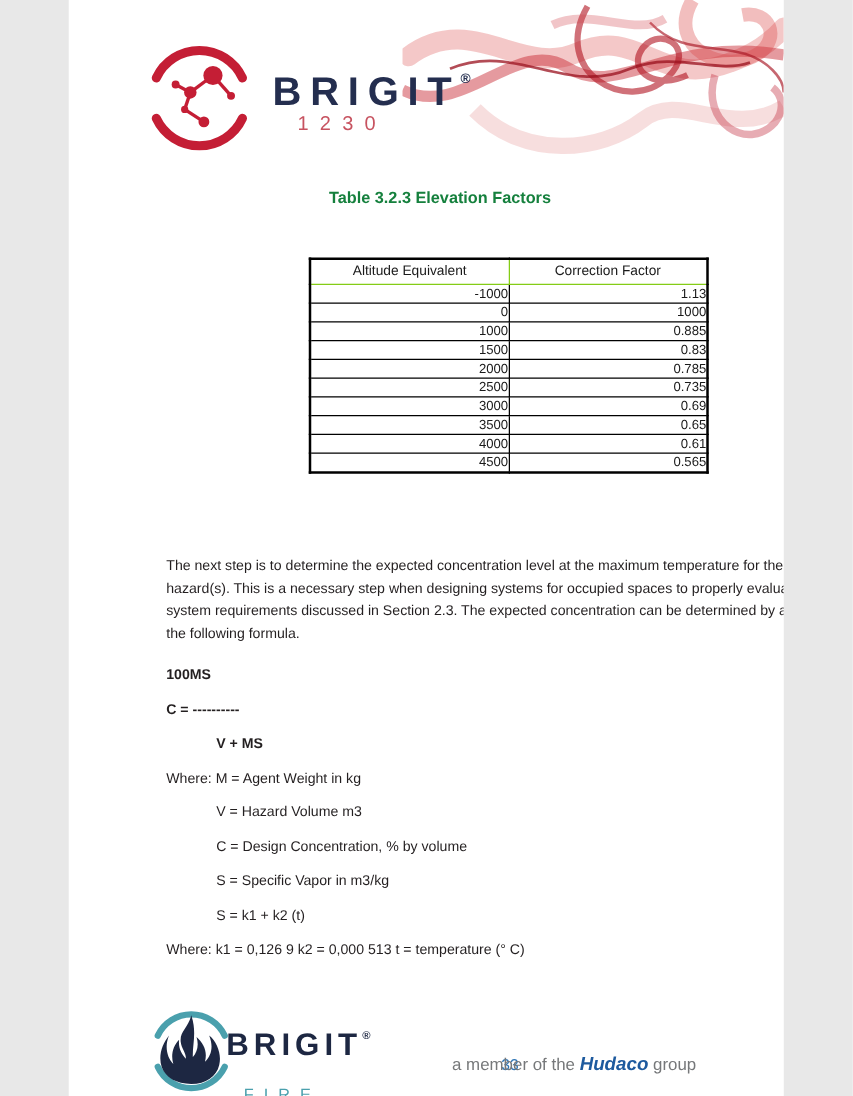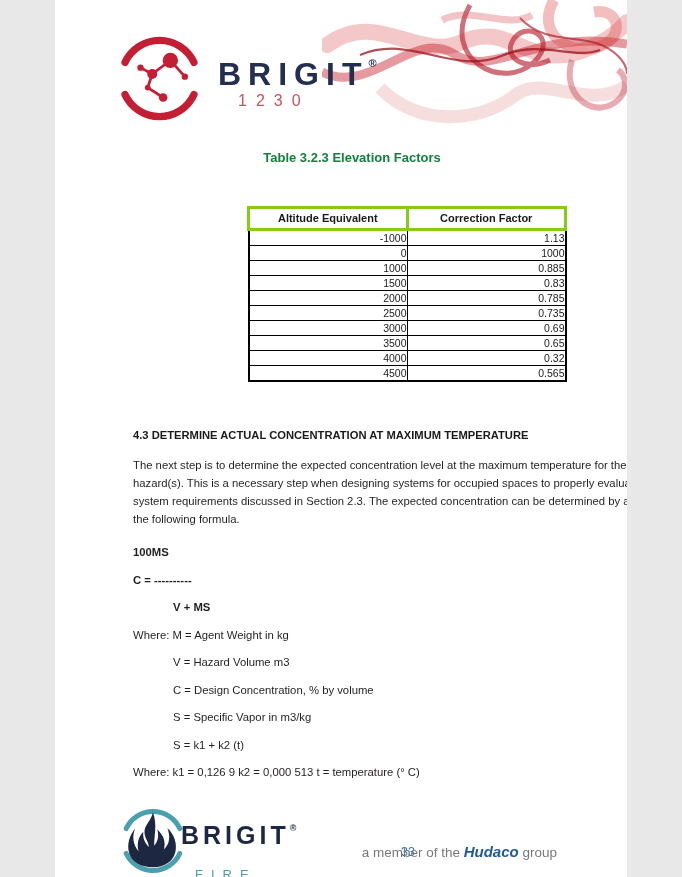--- a/index.html
+++ b/index.html
@@ -32,21 +32,21 @@
     position:absolute;top:150px;left:22px;right:0;
     text-align:center;font-size:13px;font-weight:bold;color:#15803d;
   }
   
   .elev-table{
     position:absolute;left:192px;top:206px;width:320px;
     border-collapse:collapse;border:2px solid #000;
     table-layout:fixed;
   }
   .elev-table th{
-    border:3px solid #84cc16;font-size:11px;font-weight:bold;
+    border:1px solid #84cc16;font-size:11px;font-weight:normal;
     padding:3px 0 4px;text-align:center;color:#1a1a1a;
   }
   .elev-table td{
     border:1px solid #000;font-size:10.5px;
     padding:1px 0;text-align:right;color:#1a1a1a;
   }
   
   .content{position:absolute;left:78px;top:429px;width:540px;}
   .section-heading{font-size:11.2px;font-weight:bold;margin:0;color:#1a1a1a;}
   .paragraph{font-size:11.3px;line-height:18px;margin:15px 0 17px;}
@@ -150,31 +150,30 @@
         <tr>
           <td>3000</td>
           <td>0.69</td>
         </tr>
         <tr>
           <td>3500</td>
           <td>0.65</td>
         </tr>
         <tr>
           <td>4000</td>
-          <td>0.32</td>
+          <td>0.61</td>
         </tr>
         <tr>
           <td>4500</td>
           <td>0.565</td>
         </tr>
       </tbody>
   </table>
 
   <div class="content">
-    <h2 class="section-heading">4.3 DETERMINE ACTUAL CONCENTRATION AT MAXIMUM TEMPERATURE</h2>
     <p class="paragraph">The next step is to determine the expected concentration level at the maximum temperature for the hazard(s). This is a necessary step when designing systems for occupied spaces to properly evaluate the system requirements discussed in Section 2.3. The expected concentration can be determined by applying the following formula.</p>
     <div class="formula-block">
       <p class="fline">100MS</p>
       <p class="fline">C = ----------</p>
       <p class="fline indent">V + MS</p>
     </div>
     <div id="definitions">
         <p class="fline">Where: M = Agent Weight in kg</p>
         <p class="fline indent">V = Hazard Volume m3</p>
         <p class="fline indent">C = Design Concentration, % by volume</p>

